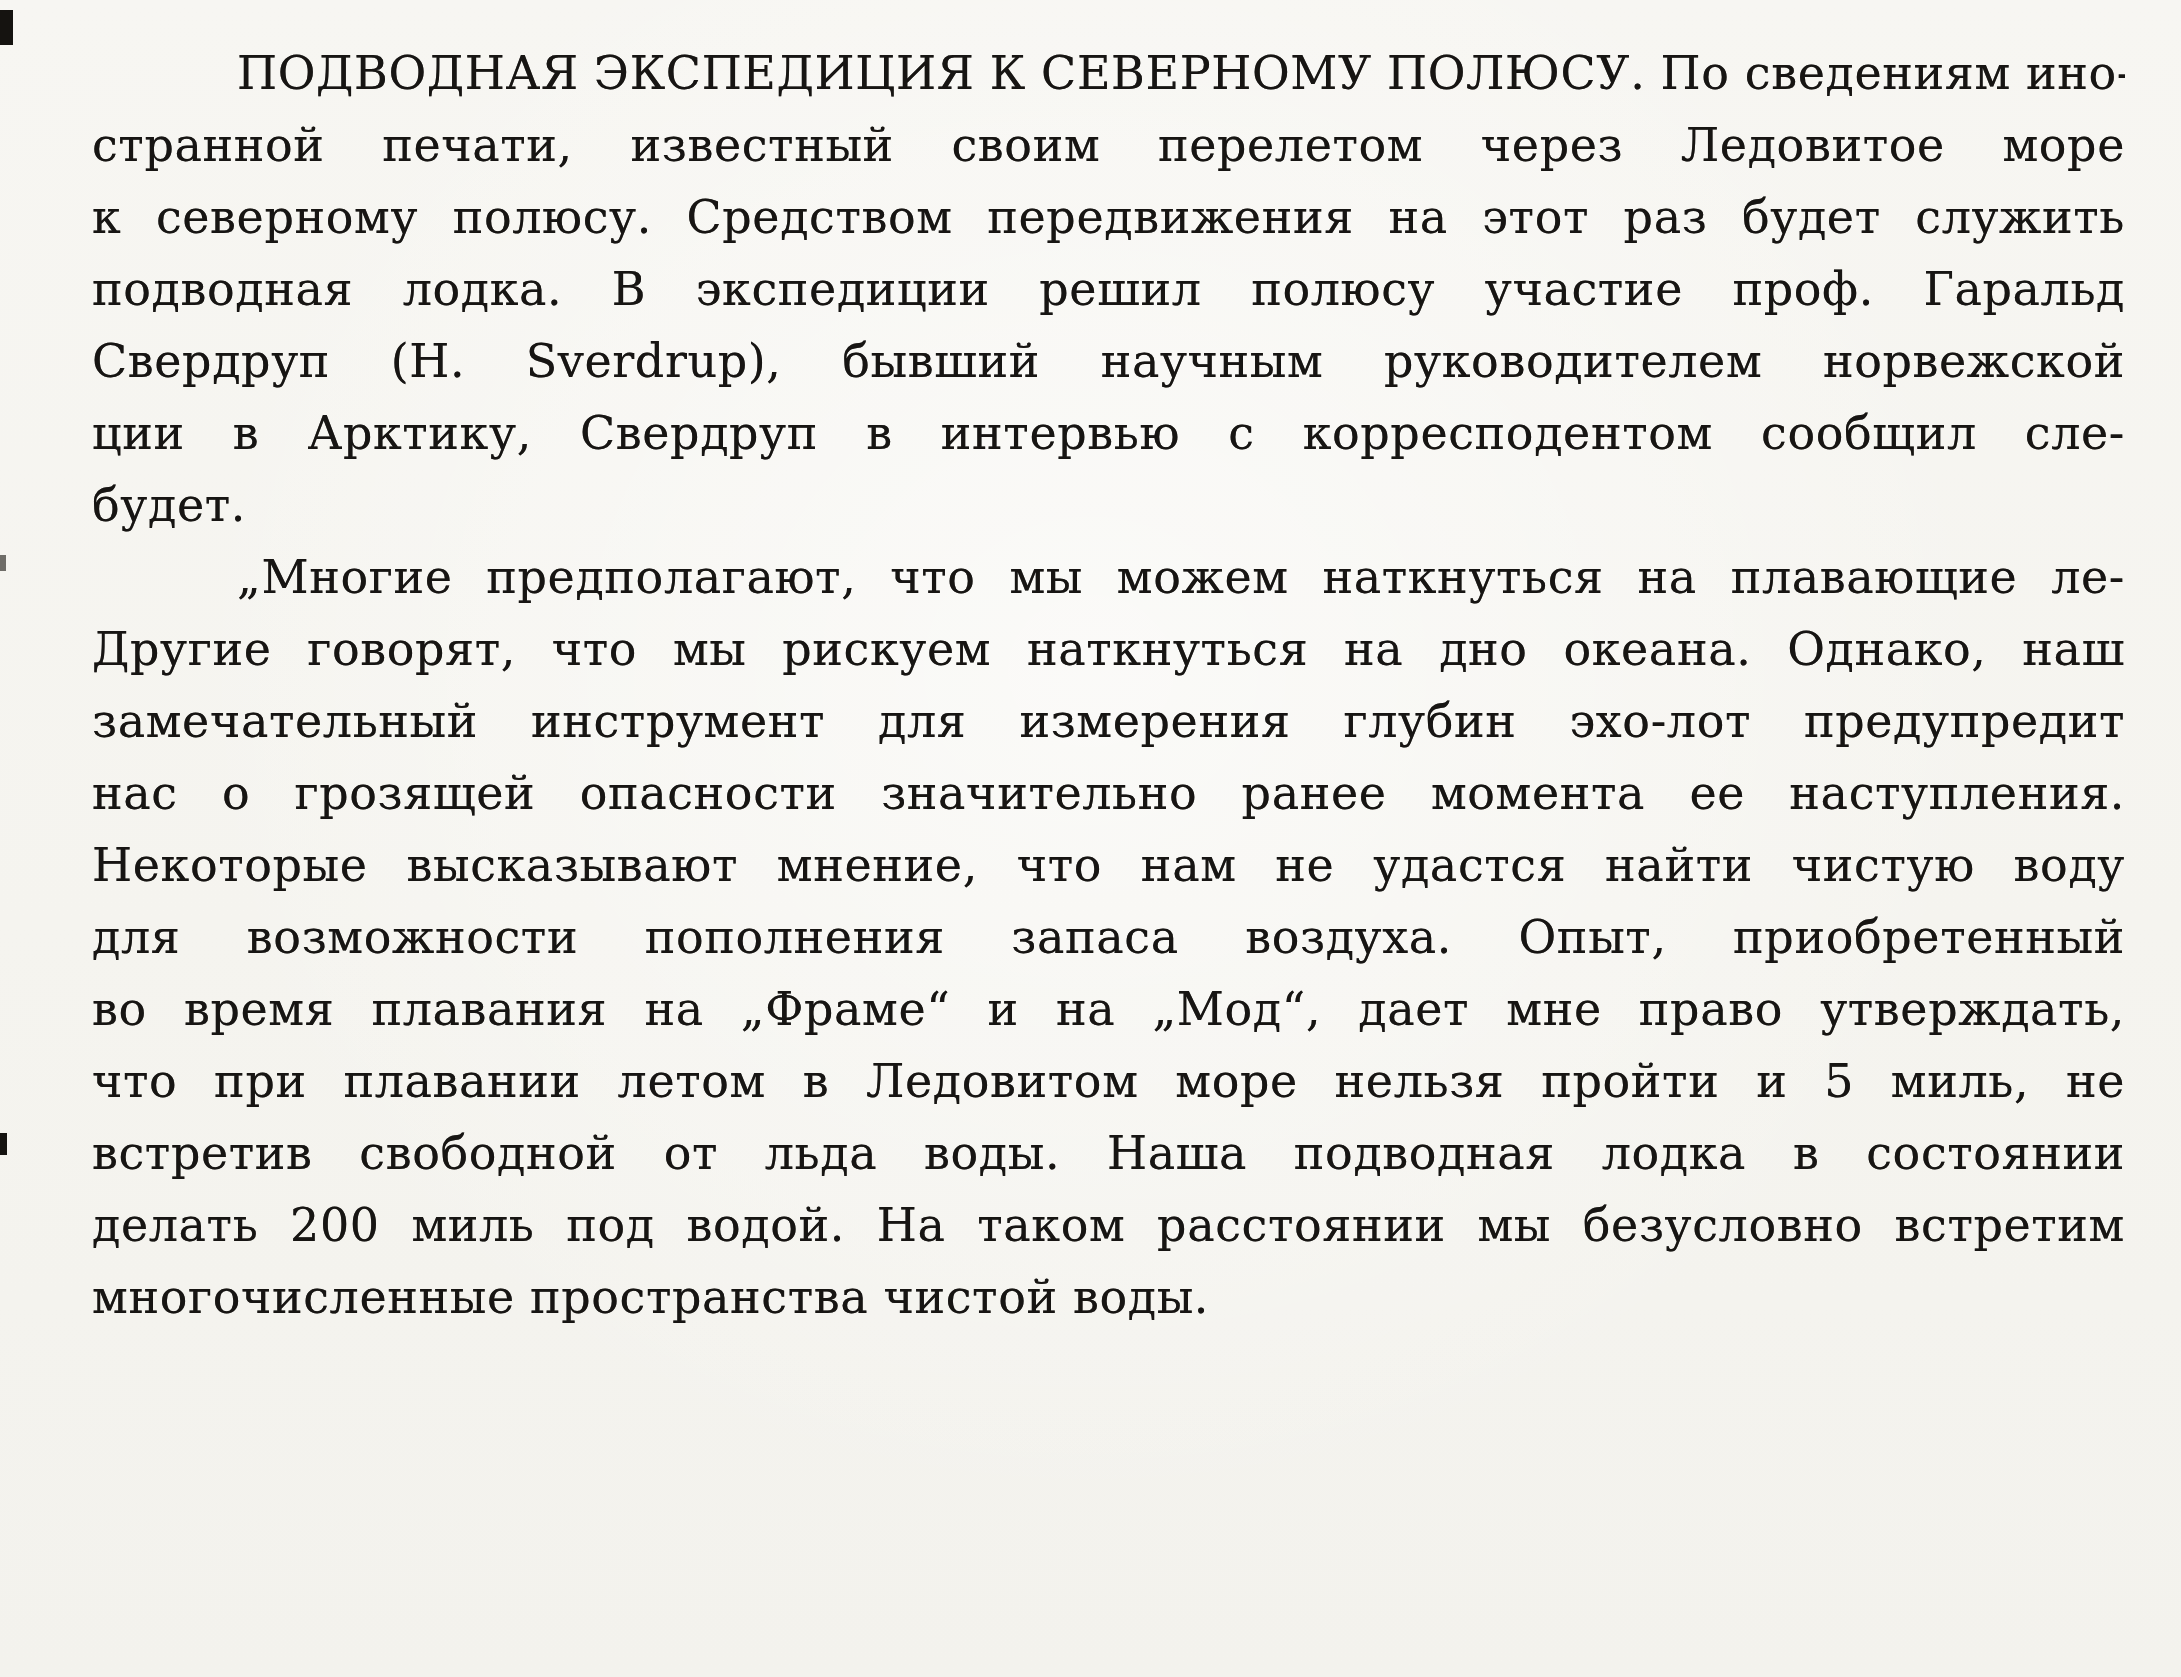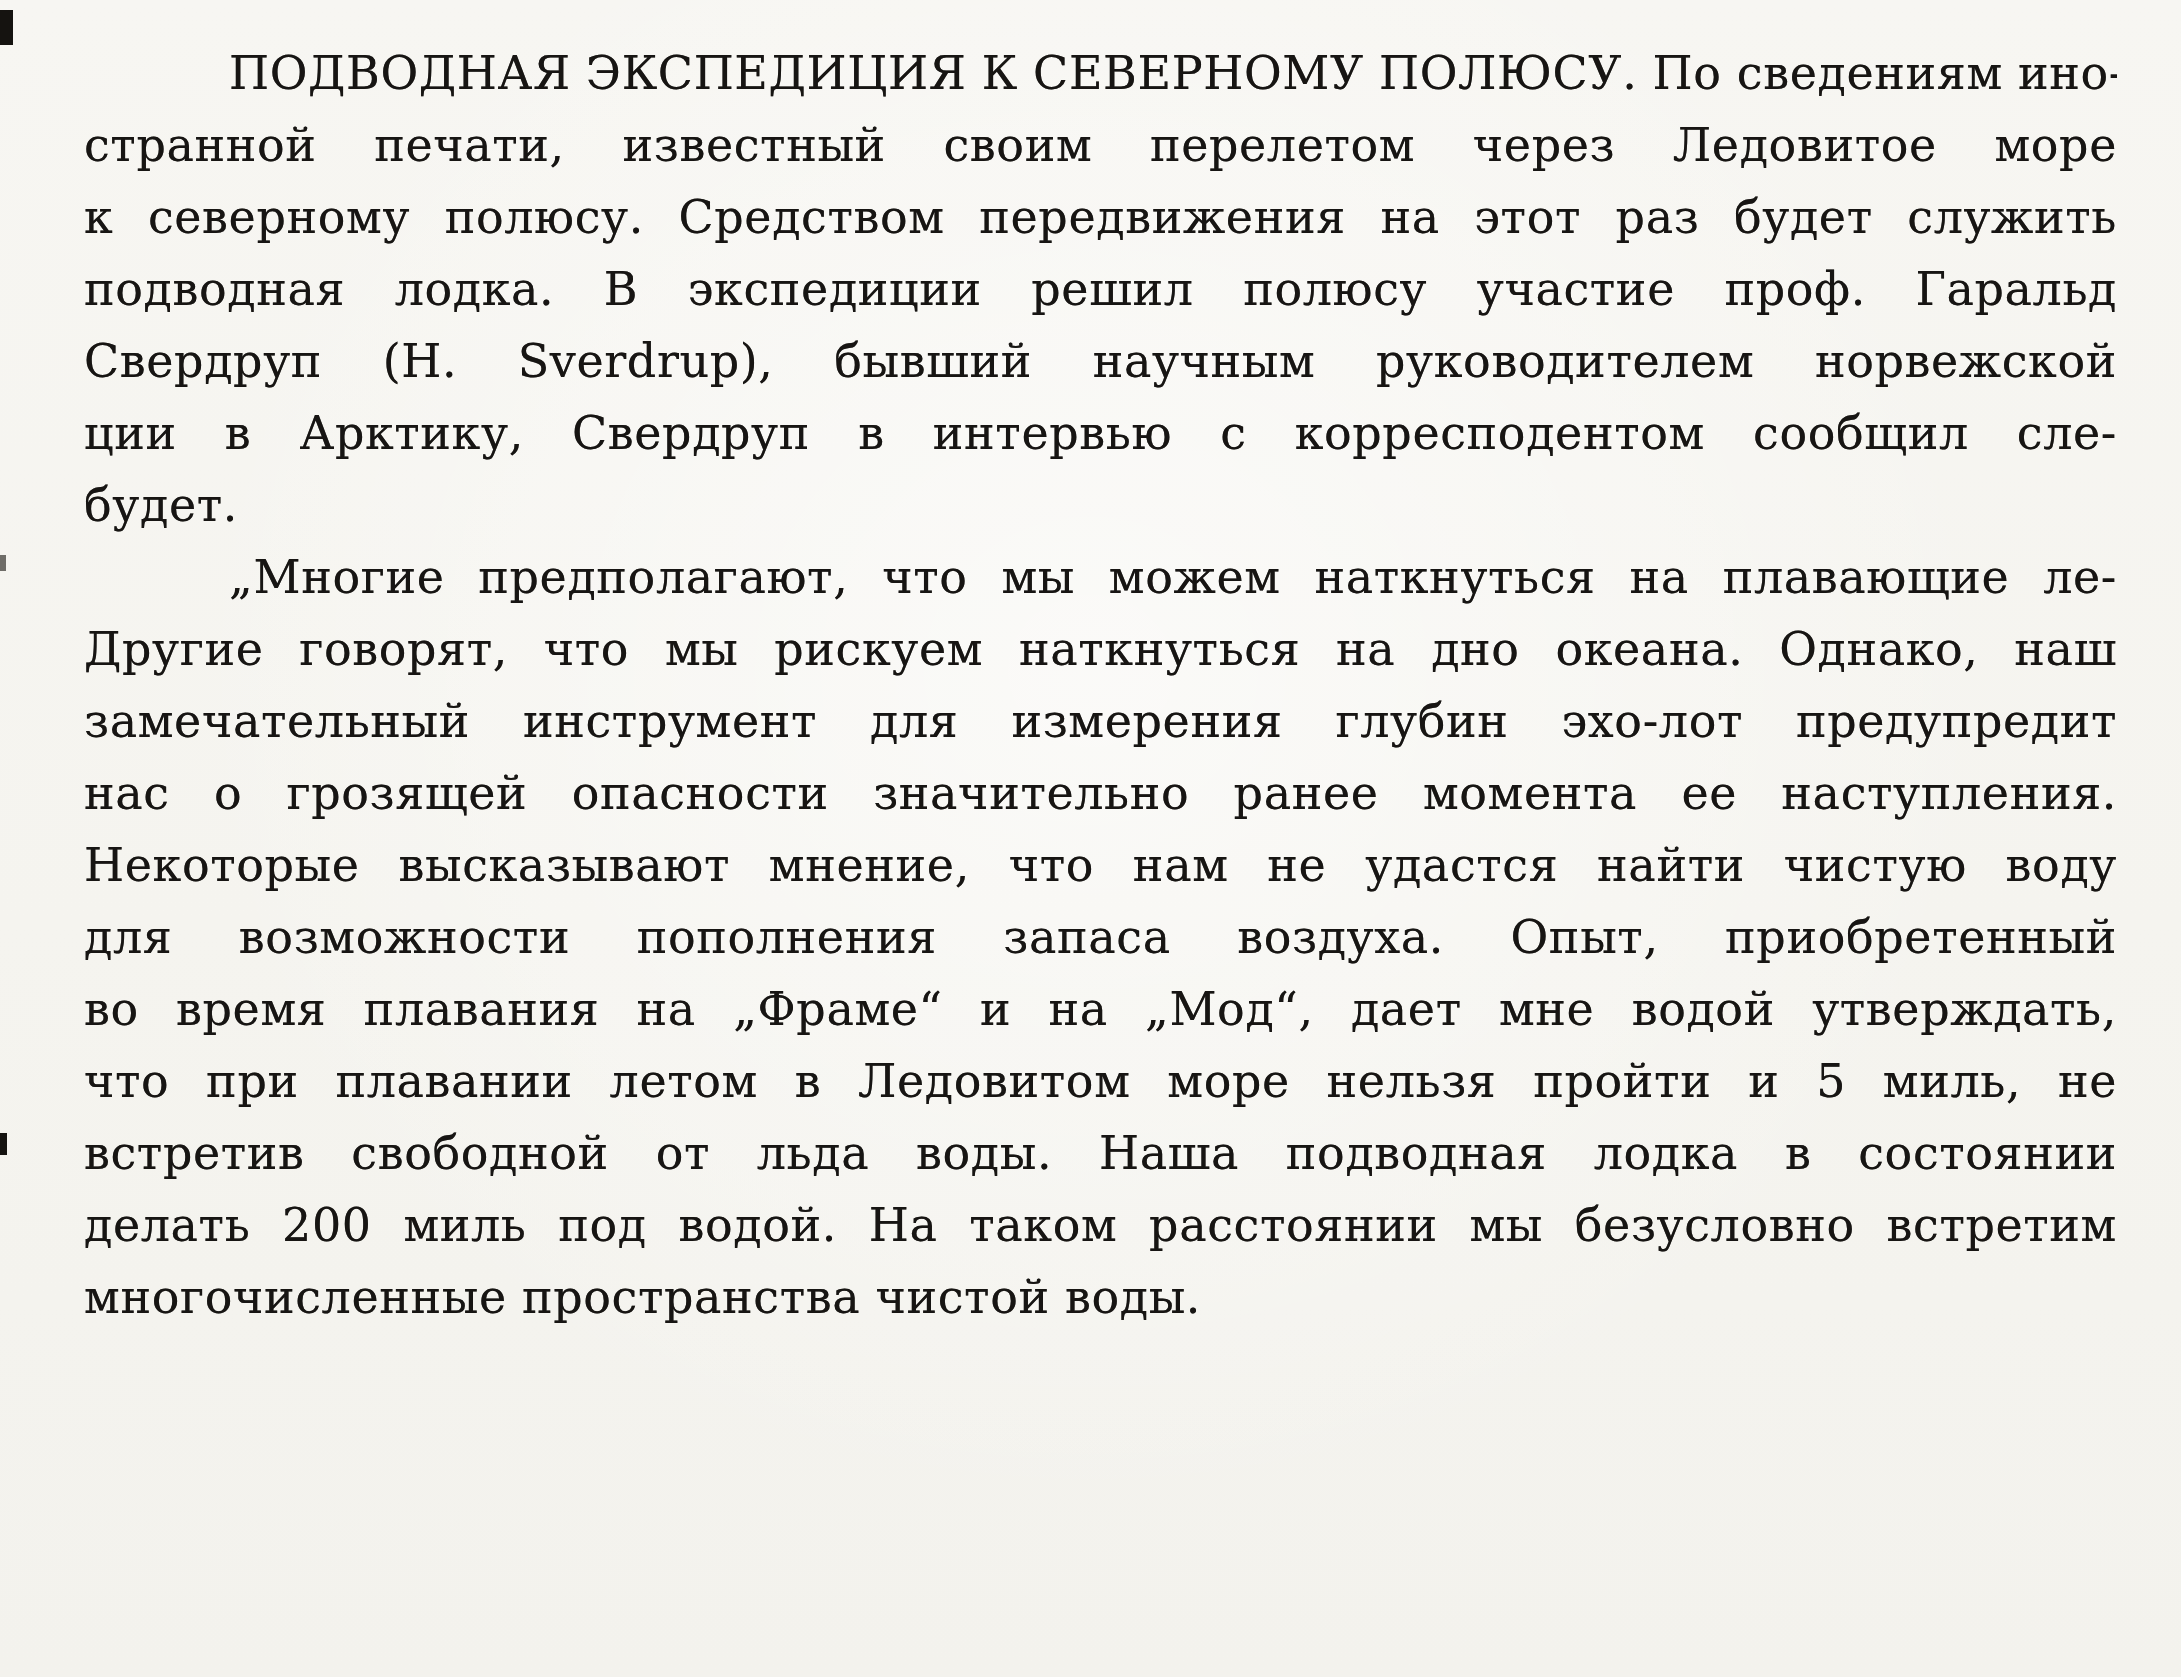--- a/index.html
+++ b/index.html
@@ -16,21 +16,21 @@
   }
   .paper {
     position: absolute;
     inset: 0;
     background:
       radial-gradient(ellipse at 50% 40%, rgba(255,255,255,0.55) 0%, rgba(255,255,255,0) 60%),
       linear-gradient(180deg, #f7f6f2 0%, #f5f4ef 55%, #f3f2ed 100%);
   }
   .page-text {
     position: absolute;
-    left: 84px;
+    left: 92px;
     top: 37px;
     width: 2033px;
     font-size: 46px;
     line-height: 72px;
     letter-spacing: 0.6px;
     color: #171513;
     text-shadow: 0 0 0.6px rgba(23,21,19,0.65);
   }
   .paragraph {
     margin: 0;
@@ -74,21 +74,21 @@
         <div class="text-line">ции в Арктику, Свердруп в интервью с корресподентом сообщил сле-</div>
         <div class="text-line par-last">будет.</div>
       </div>
       <div class="paragraph">
         <div class="text-line par-first">„Многие предполагают, что мы можем наткнуться на плавающие ле-</div>
         <div class="text-line">Другие говорят, что мы рискуем наткнуться на дно океана. Однако, наш</div>
         <div class="text-line">замечательный инструмент для измерения глубин эхо-лот предупредит</div>
         <div class="text-line">нас о грозящей опасности значительно ранее момента ее наступления.</div>
         <div class="text-line">Некоторые высказывают мнение, что нам не удастся найти чистую воду</div>
         <div class="text-line">для возможности пополнения запаса воздуха. Опыт, приобретенный</div>
-        <div class="text-line">во время плавания на „Фраме“ и на „Мод“, дает мне водой утверждать,</div>
+        <div class="text-line">во время плавания на „Фраме“ и на „Мод“, дает мне право утверждать,</div>
         <div class="text-line">что при плавании летом в Ледовитом море нельзя пройти и 5 миль, не</div>
         <div class="text-line">встретив свободной от льда воды. Наша подводная лодка в состоянии</div>
         <div class="text-line">делать 200 миль под водой. На таком расстоянии мы безусловно встретим</div>
         <div class="text-line par-last">многочисленные пространства чистой воды.</div>
       </div>
     </div>
 </div>
 
 
 </body></html>

